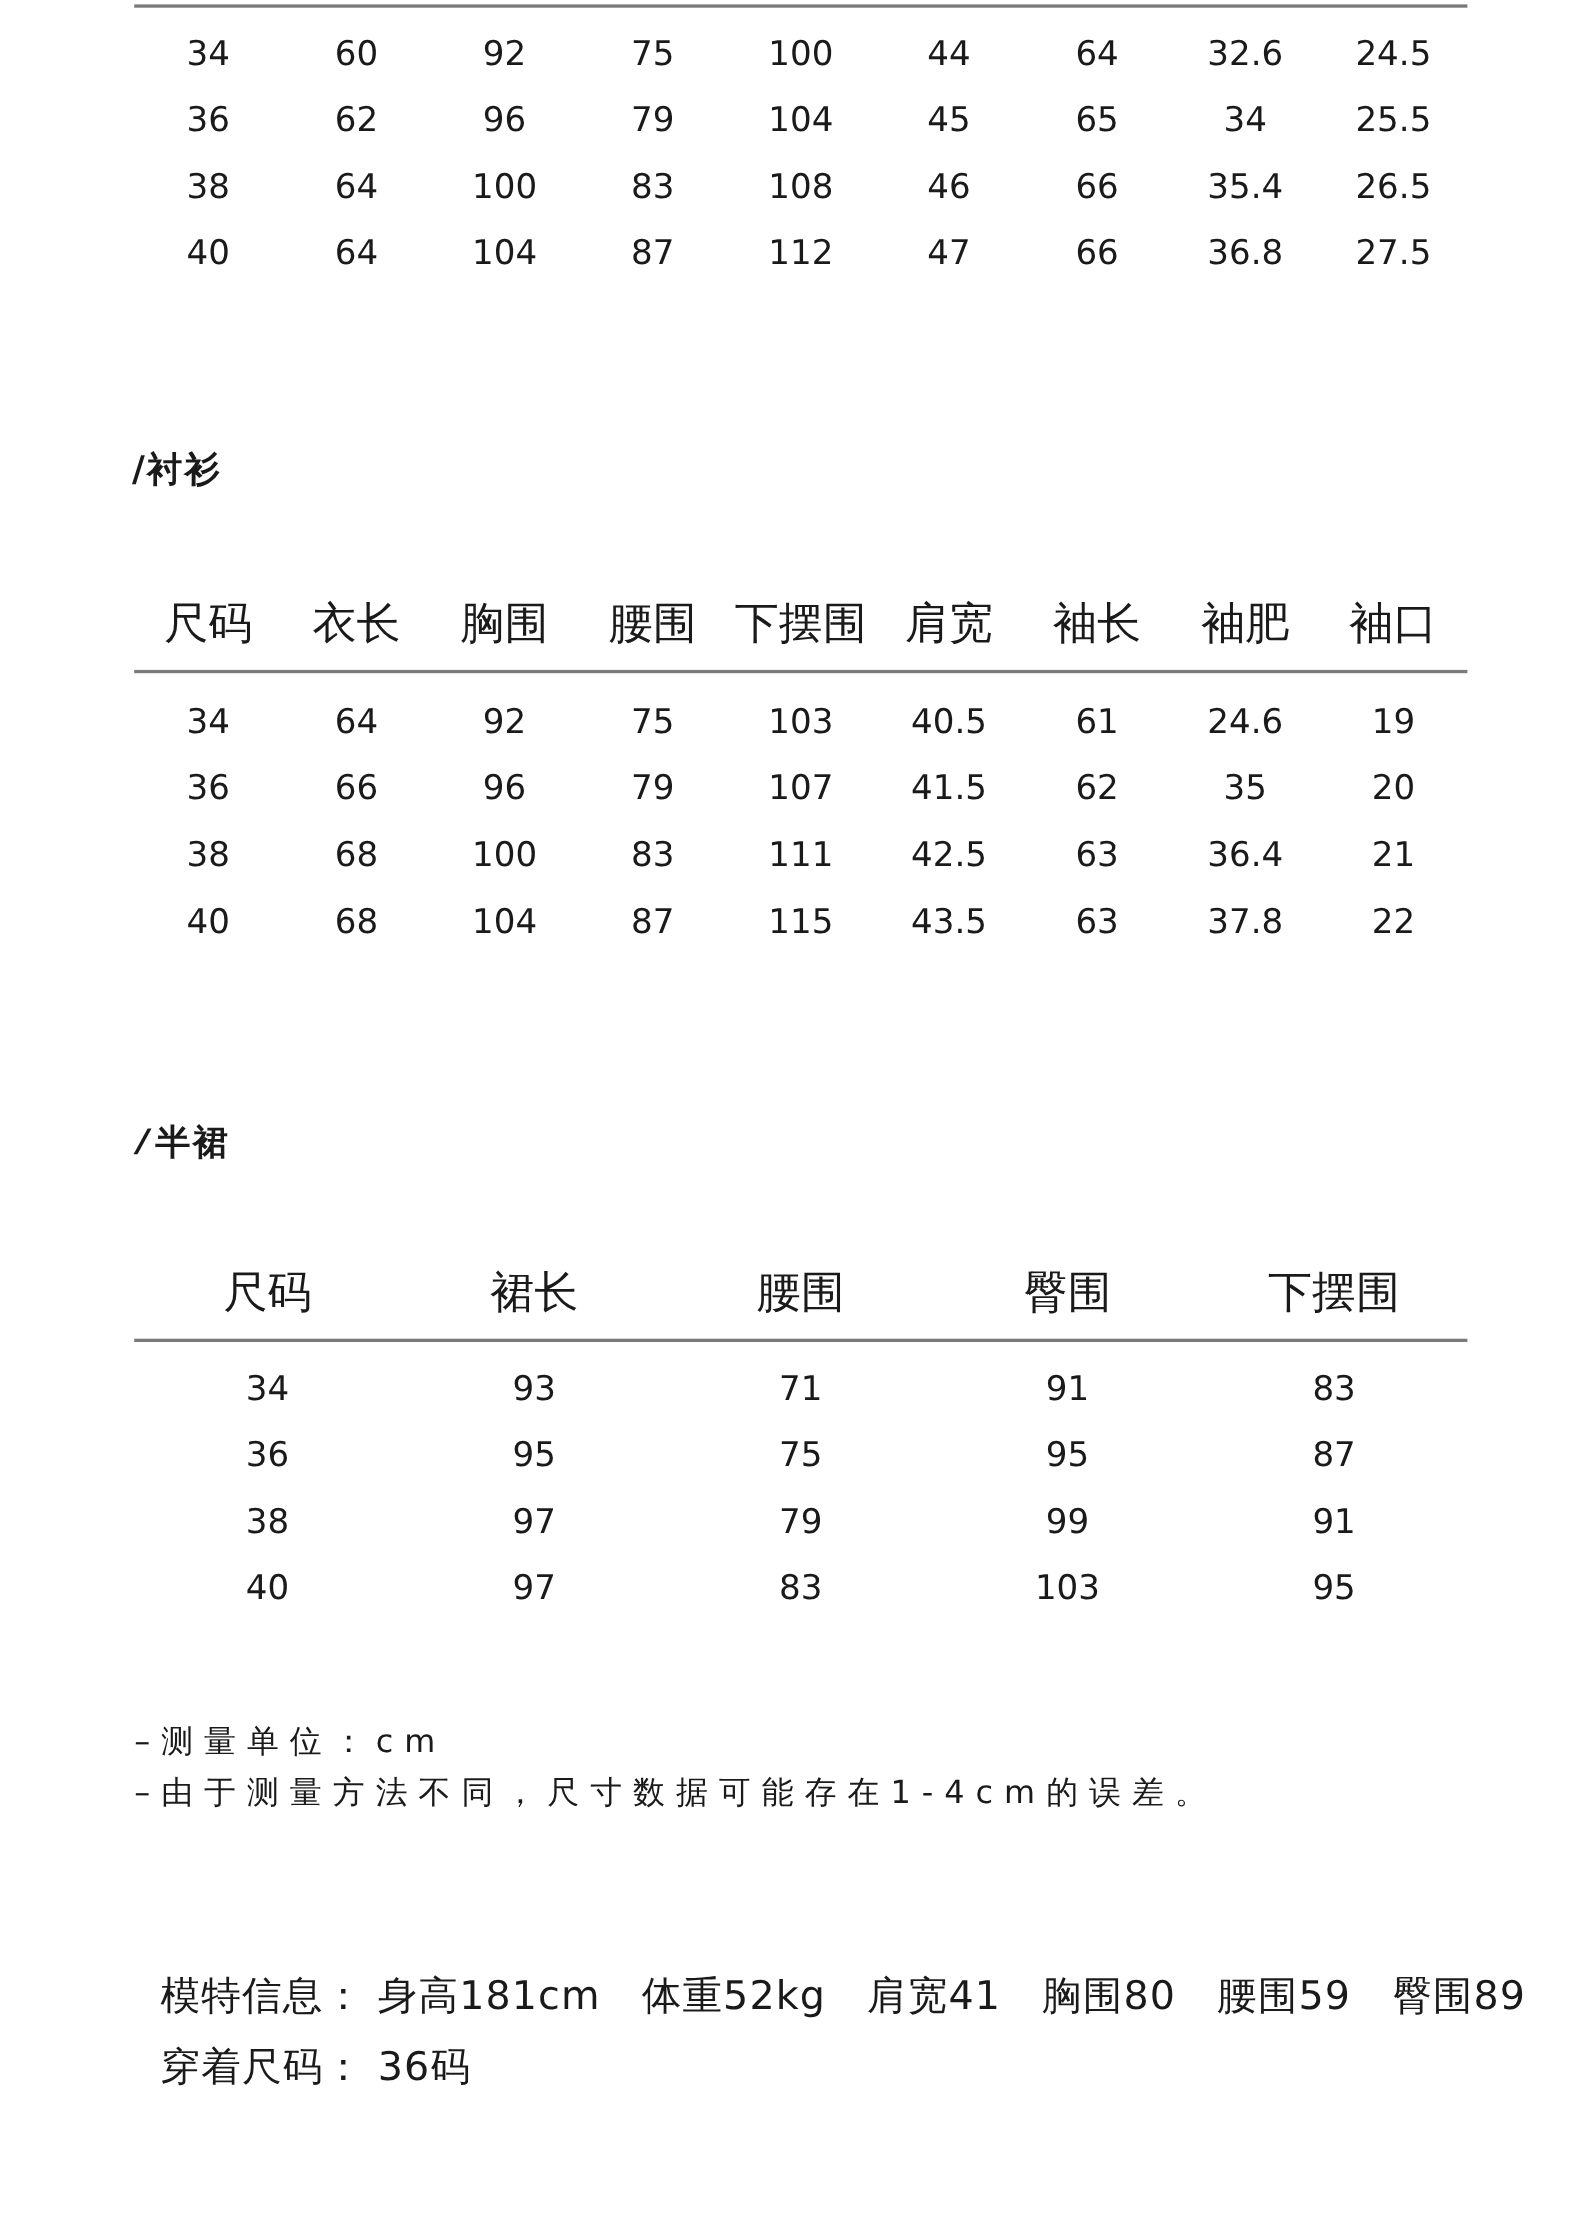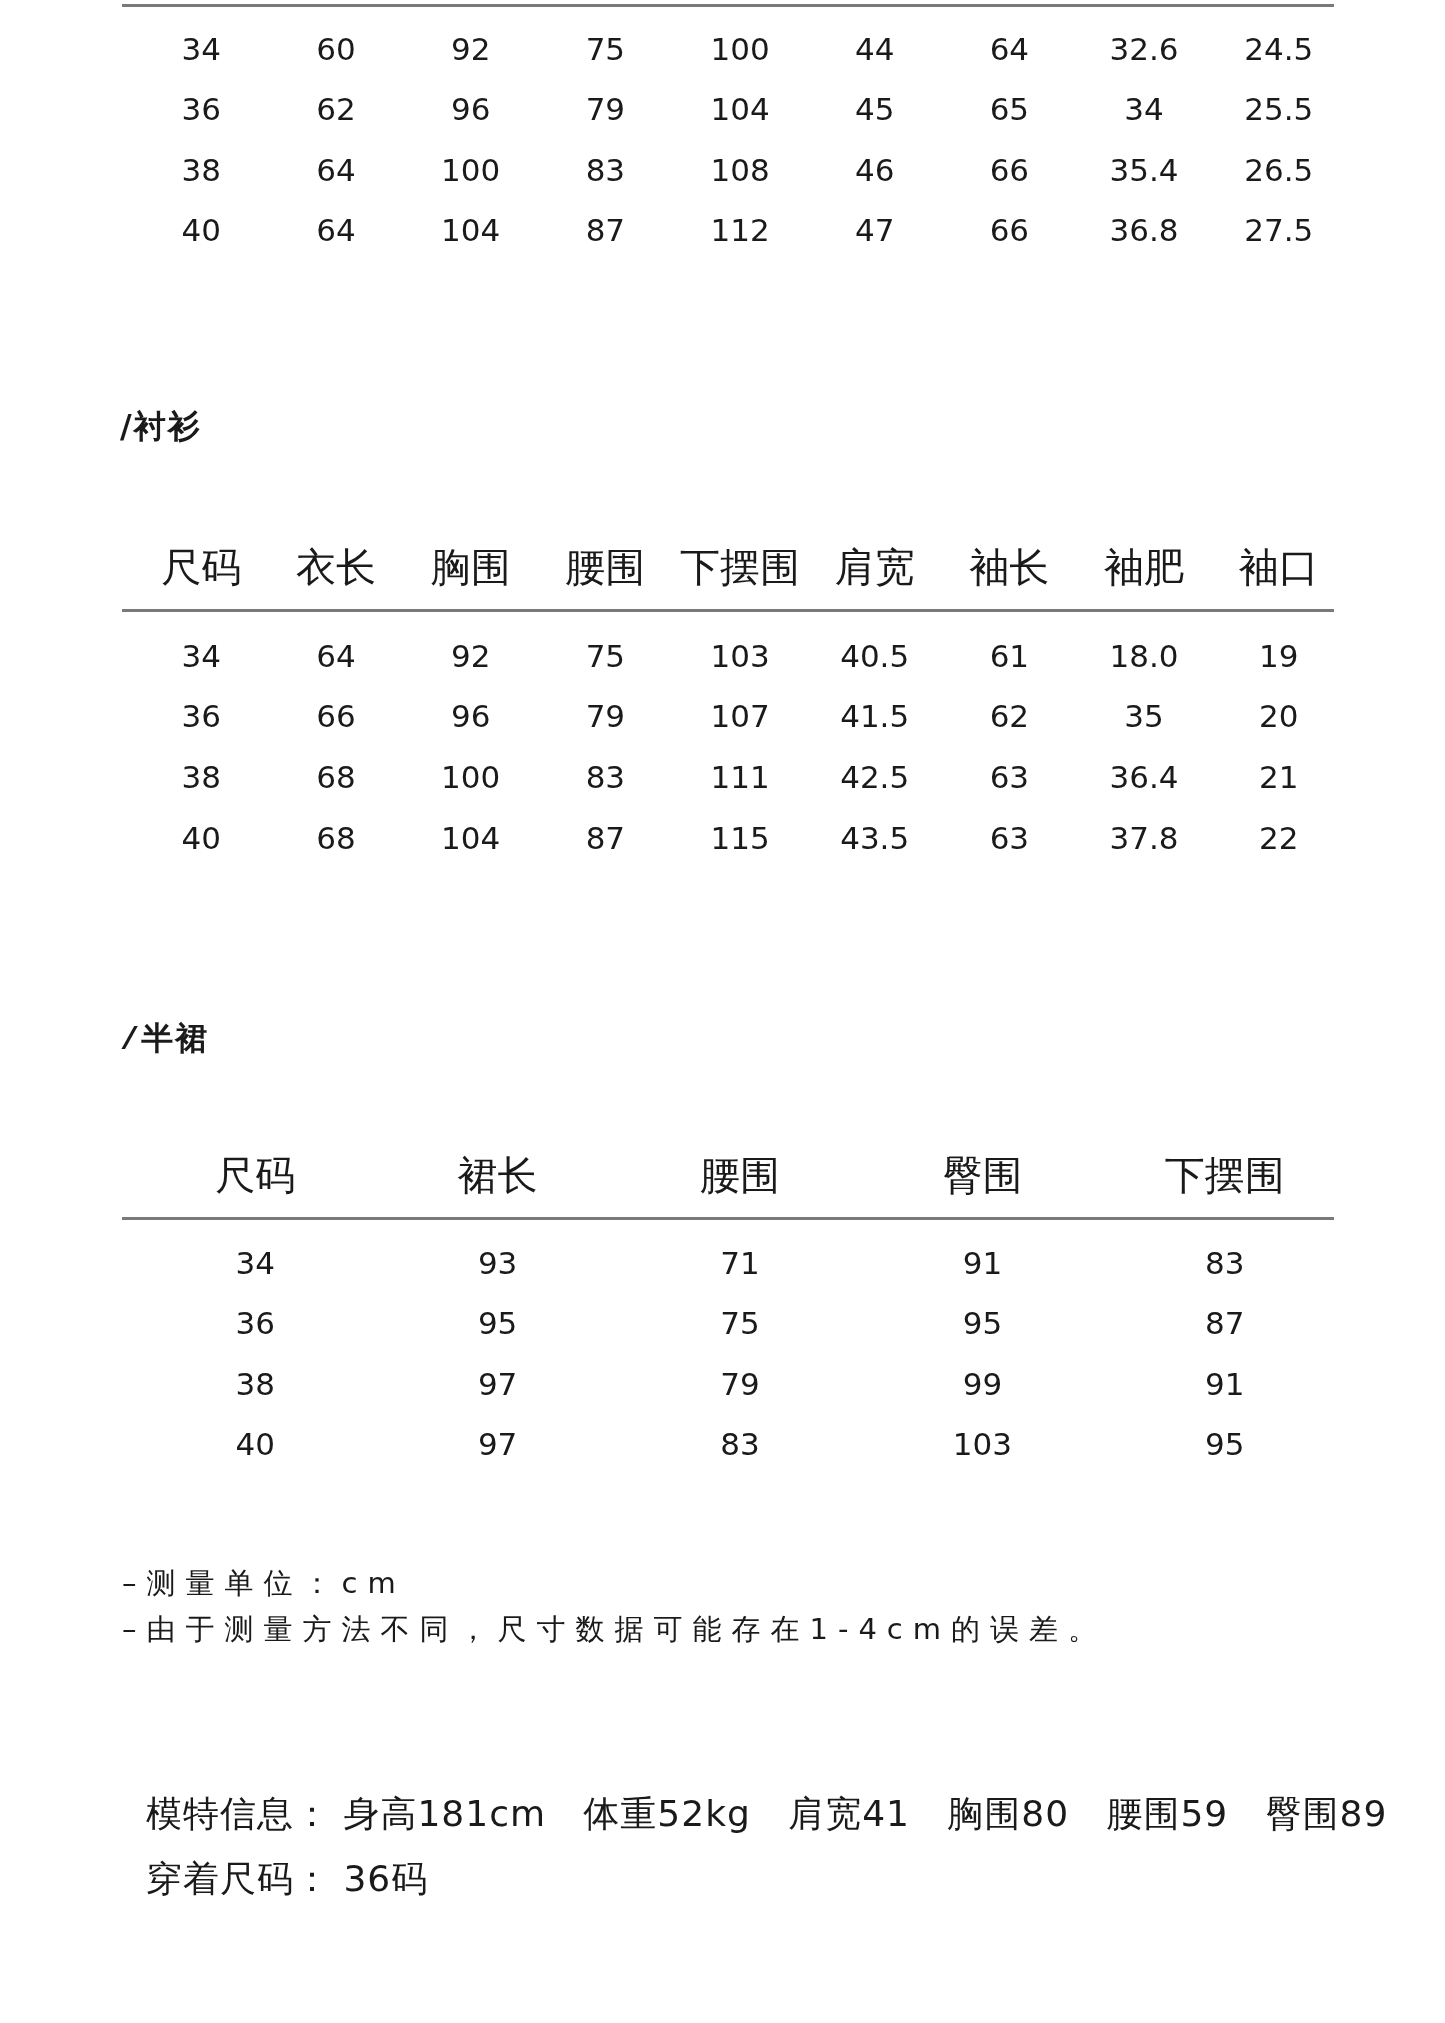--- a/index.html
+++ b/index.html
@@ -1,19 +1,19 @@
 <!DOCTYPE html>
 <html><head>
 <meta charset="utf-8">
 <style>
   html, body { margin:0; padding:0; background:#ffffff; }
   body { width:1445px; height:2023px; position:relative; overflow:hidden;
          font-family:"DejaVu Sans","Liberation Sans",sans-serif; color:#1a1a1a; }
   .rule { position:absolute; left:122px; width:1212px; height:3px; background:#7a7a7a; }
-  .row { position:absolute; left:134px; width:1212px; display:flex; }
+  .row { position:absolute; left:122px; width:1212px; display:flex; }
   .cell { flex:1 1 0; text-align:center; font-size:31px; line-height:40px; }
   .hdr .cell { font-size:40px; }
   .title { position:absolute; left:120px; font-size:32px; font-weight:bold; letter-spacing:2px; }
   .note { position:absolute; left:122px; font-size:29px; letter-spacing:10px; }
   .info { position:absolute; left:122px; font-size:36px; letter-spacing:1px; white-space:pre;margin-left:24px; }
 </style>
 </head>
 <body>
 
 <div class="rule" style="top:4px;"></div>
@@ -79,21 +79,21 @@
 <div class="rule" style="top:609px;"></div>
 <div id="shirt-rows">
     <div class="row" style="top: 636px;">
       <div class="cell">34</div>
       <div class="cell">64</div>
       <div class="cell">92</div>
       <div class="cell">75</div>
       <div class="cell">103</div>
       <div class="cell">40.5</div>
       <div class="cell">61</div>
-      <div class="cell">18.0</div>
+      <div class="cell">24.6</div>
       <div class="cell">19</div>
     </div>
     <div class="row" style="top: 696px;">
       <div class="cell">36</div>
       <div class="cell">66</div>
       <div class="cell">96</div>
       <div class="cell">79</div>
       <div class="cell">107</div>
       <div class="cell">41.5</div>
       <div class="cell">62</div>

